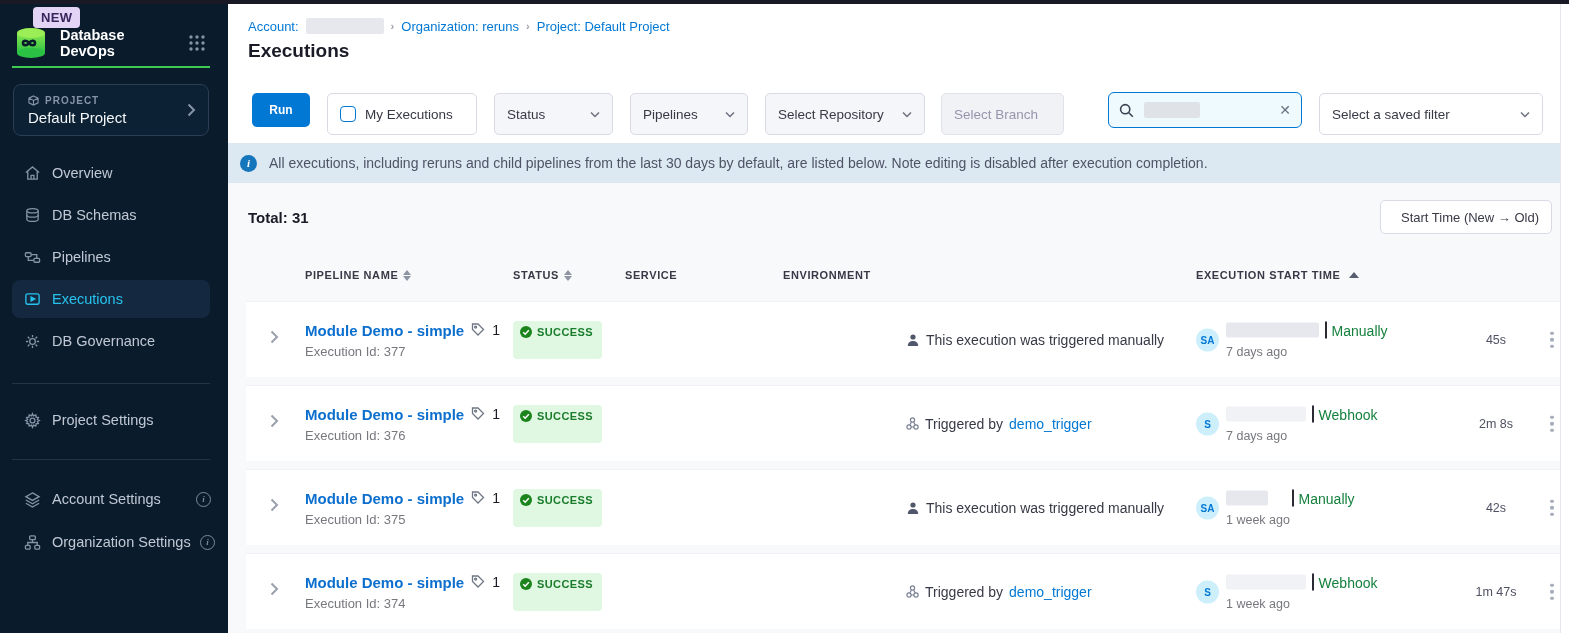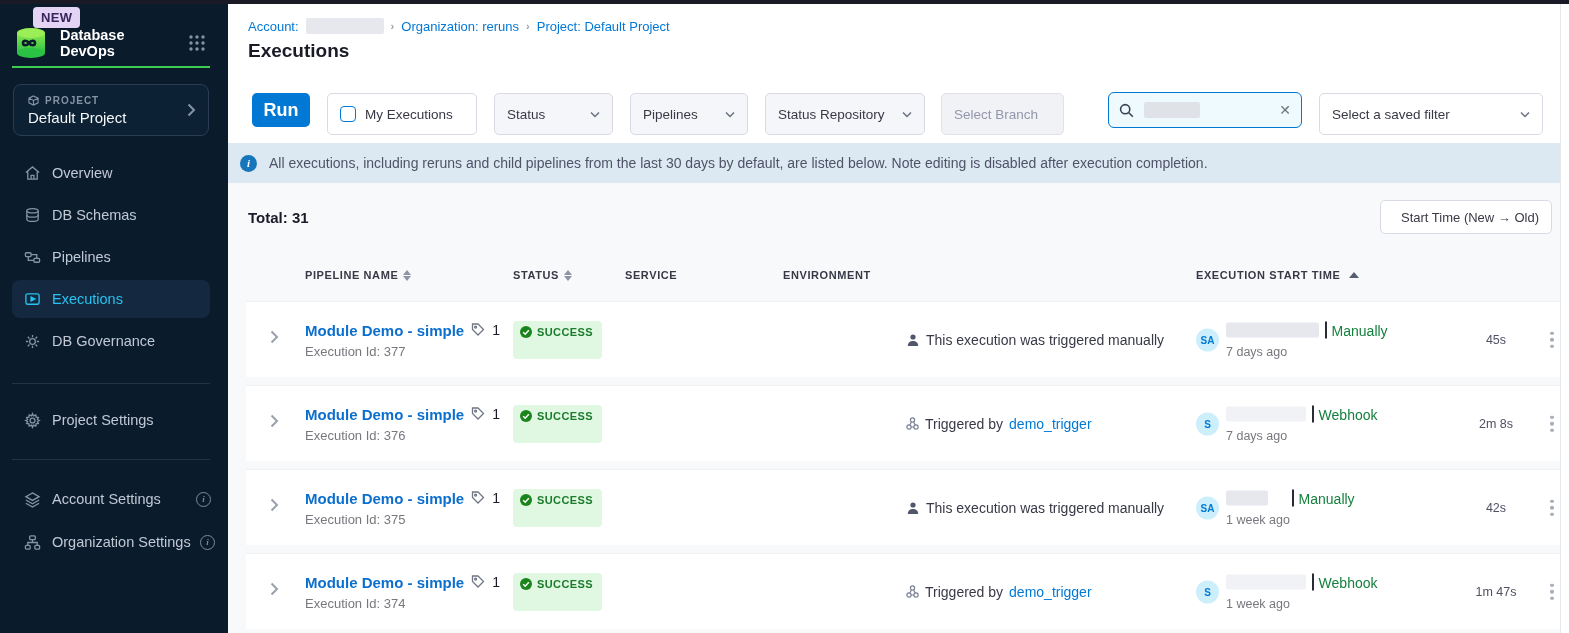--- a/index.html
+++ b/index.html
@@ -51,21 +51,21 @@
   .breadcrumb { position:absolute; left:20px; top:14px; display:flex; align-items:center; gap:7px; font-size:13px; }
   .bc-link { color:#0278d5; cursor:pointer; }
   .bc-sep { color:#9aa0ac; font-size:11px; font-weight:700; }
   .redacted { background:#e6e8ed; border-radius:2px; display:inline-block; }
   .bc-redact { width:78px; height:16px; }
   .page-title { position:absolute; left:20px; top:36px; font-size:19px; font-weight:700; color:#1b1b28; }
 
   
   .toolbar { position:absolute; left:0; top:89px; width:1332px; height:40px; }
   .btn-run { position:absolute; left:24px; top:0; width:58px; height:34px; background:#0278d5;
-    color:#fff; font-size:18px; font-weight:700; border:none; border-radius:5px; cursor:pointer; }
+    color:#fff; font-size:12px; font-weight:700; border:none; border-radius:5px; cursor:pointer; }
   .ctrl { position:absolute; top:0; height:42px; display:flex; align-items:center;
     border:1px solid #d9dae5; border-radius:5px; background:#fff; font-size:13.5px;
     color:#383946; padding:0 12px; cursor:pointer; }
   .ctrl .lbl { flex:1; white-space:nowrap; }
   .ctrl .chev { margin-left:14px; color:#6b7280; }
   .ctrl.graybg { background:#f5f6f9; }
   .ctrl.disabled { background:#f1f2f6; color:#9596ab; border-color:#e0e1ea; cursor:default; }
   .ctrl.disabled .chev { color:#9ea2b3; }
   .checkbox { width:16px; height:16px; border:1.6px solid #0278d5; border-radius:4px;
     background:#fff; margin-right:9px; flex:0 0 auto; }
@@ -292,21 +292,21 @@
     </div>
 
     <div class="ctrl graybg" style="left:402px; width:118px;">
       <span class="lbl">Pipelines</span>
       <svg class="chev" width="10" height="7" viewBox="0 0 10 7" fill="none" stroke="currentColor" stroke-width="1.5">
           <path d="M1 1.5 L5 5.5 L9 1.5"></path>
         </svg>
     </div>
 
     <div class="ctrl graybg" style="left:537px; width:160px;">
-      <span class="lbl">Status Repository</span>
+      <span class="lbl">Select Repository</span>
       <svg class="chev" width="10" height="7" viewBox="0 0 10 7" fill="none" stroke="currentColor" stroke-width="1.5">
           <path d="M1 1.5 L5 5.5 L9 1.5"></path>
         </svg>
     </div>
 
     <div class="ctrl disabled" style="left:713px; width:123px;">
       <span class="lbl">Select Branch</span>
       <svg class="chev" width="10" height="7" viewBox="0 0 10 7" fill="none" stroke="currentColor" stroke-width="1.5">
           <path d="M1 1.5 L5 5.5 L9 1.5"></path>
         </svg>

